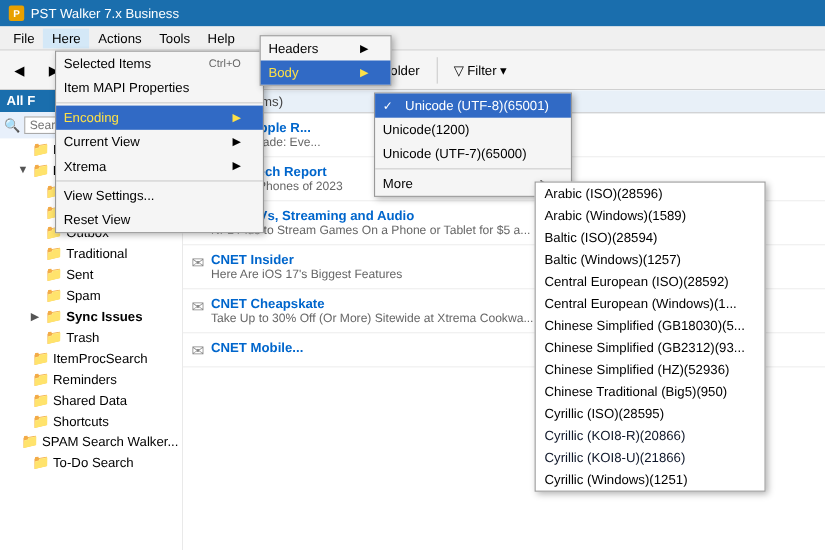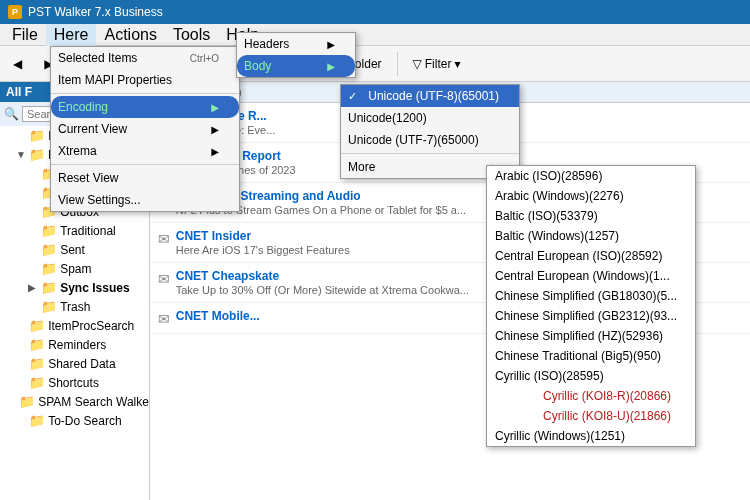--- a/index.html
+++ b/index.html
@@ -42,21 +42,21 @@
       background: #f0f0f0;
       display: flex;
       align-items: center;
       height: 22px;
       border-bottom: 1px solid #ccc;
       padding: 0 4px;
     }
     .menu-item {
       padding: 2px 8px;
       cursor: pointer;
-      font-size: 16px;
+      font-size: 12px;
       color: #000;
       position: relative;
     }
     .menu-item:hover, .menu-item.active {
       background: #d4e8f7;
     }
 
     
     .toolbar {
       background: #f5f5f5;
@@ -86,21 +86,21 @@
     }
 
     
     .main-layout {
       display: flex;
       height: calc(500px - 82px);
     }
 
     
     .sidebar {
-      width: 150px;
+      width: 166px;
       background: #fff;
       border-right: 1px solid #ccc;
       overflow-y: auto;
       flex-shrink: 0;
     }
     .sidebar-header {
       background: #1a6ead;
       color: white;
       padding: 3px 6px;
       font-weight: bold;
@@ -215,22 +215,21 @@
       margin-left: 20px;
     }
     .dropdown-item .arrow { font-size: 10px; }
     .dropdown-separator {
       height: 1px;
       background: #ccc;
       margin: 2px 0;
     }
     .dropdown-item.highlighted {
       background: #316ac5;
-      color: #86efac;
-      border-radius: 10px;
+      color: #fde047;
     }
 
     
     .encoding-submenu {
       position: absolute;
       top: 32px;
       left: 236px;
       background: #f5f5f5;
       border: 1px solid #999;
       box-shadow: 2px 2px 6px rgba(0,0,0,0.3);
@@ -264,21 +263,21 @@
       z-index: 203;
       pointer-events: all;
     }
     .more-item {
       padding: 3px 8px;
       cursor: pointer;
       font-size: 12px;
       color: #000;
       white-space: nowrap;
     }
-    .more-item.red { color: #b91c1c; margin-left: 48px; }
+    .more-item.red { color: #0f172a; }
 
     .checkmark { color: #000; margin-right: 4px; font-size: 11px; }
     .checked-item { background: #316ac5; color: white; }
     .checked-item .checkmark { color: white; }
   </style>
 </head>
 <body>
 
 <div class="title-bar">
   <div class="title-bar-icon">P</div>
@@ -485,24 +484,24 @@
     <div class="dropdown-item">
       <span>Current View</span>
       <span class="arrow">▶</span>
     </div>
     <div class="dropdown-item">
       <span>Xtrema</span>
       <span class="arrow">▶</span>
     </div>
     <div class="dropdown-separator"></div>
     <div class="dropdown-item">
+      <span>View Settings...</span>
+    </div>
+    <div class="dropdown-item">
       <span>Reset View</span>
-    </div>
-    <div class="dropdown-item">
-      <span>View Settings...</span>
     </div>
   </div>
 
   <div class="encoding-submenu">
     <div class="dropdown-item">
       <span>Headers</span>
       <span class="arrow">▶</span>
     </div>
     <div class="dropdown-item highlighted">
       <span>Body</span>
@@ -526,24 +525,24 @@
       <span>More</span>
       <span class="arrow">▶</span>
     </div>
   </div>
 
   <div class="more-submenu">
     <div class="more-item">
       <span>Arabic (ISO)(28596)</span>
     </div>
     <div class="more-item">
-      <span>Arabic (Windows)(2276)</span>
-    </div>
-    <div class="more-item">
-      <span>Baltic (ISO)(53379)</span>
+      <span>Arabic (Windows)(1589)</span>
+    </div>
+    <div class="more-item">
+      <span>Baltic (ISO)(28594)</span>
     </div>
     <div class="more-item">
       <span>Baltic (Windows)(1257)</span>
     </div>
     <div class="more-item">
       <span>Central European (ISO)(28592)</span>
     </div>
     <div class="more-item">
       <span>Central European (Windows)(1...</span>
     </div>

